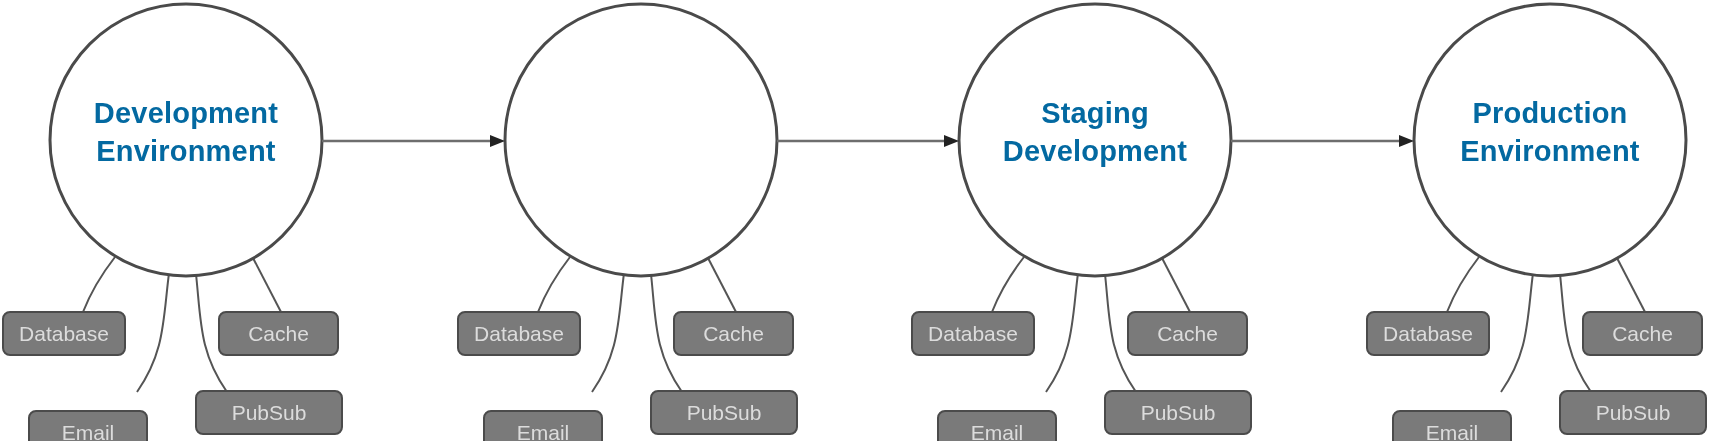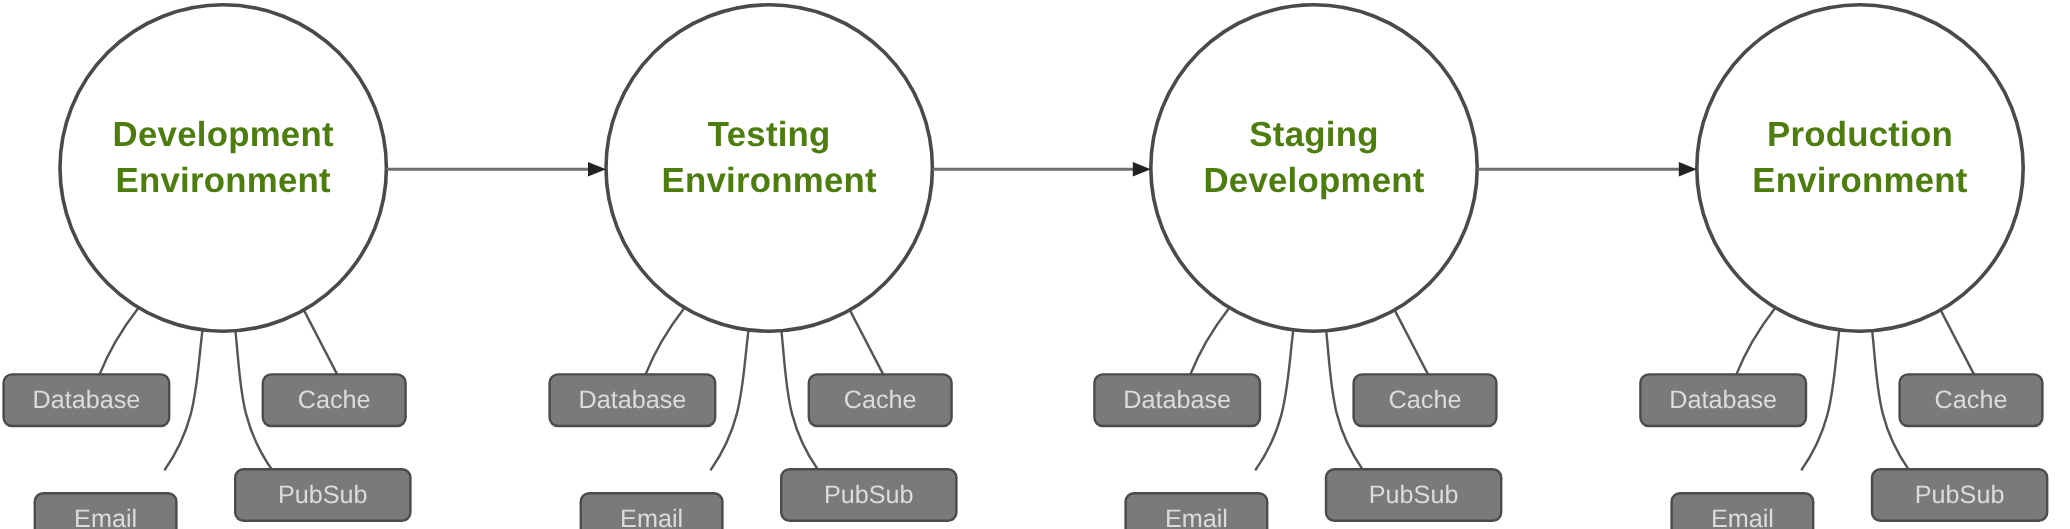--- a/index.html
+++ b/index.html
@@ -29,38 +29,38 @@
   .env-title {
     position: absolute;
     left: 75px;
     top: 94px;
     width: 240px;
     height: 80px;
     text-align: center;
     font-size: 29px;
     line-height: 38px;
     font-weight: 700;
-    color: #4d7c0f;
+    color: #0369a1;
     letter-spacing: 0.2px;
   }
   .svc {
     position: absolute;
     height: 45px;
     box-sizing: border-box;
     background: #7a7a7a;
     border: 2.5px solid #4b4b4b;
     border-radius: 8px;
     color: #dcdcdc;
     font-size: 21px;
     display: flex;
     align-items: center;
     justify-content: center;
     white-space: nowrap;
   }
-  .svc-db     { left: 11px;  top: 311px; width: 140px; }
+  .svc-db     { left: 11px;  top: 311px; width: 124px; }
   .svc-cache  { left: 227px; top: 311px; width: 121px; }
   .svc-email  { left: 37px;  top: 410px; width: 120px; }
   .svc-pubsub { left: 204px; top: 390px; width: 148px; }
   .flow-arrow {
     position: absolute;
     top: 131px;
     height: 20px;
   }
   .arrow-1 { left: 322px;  width: 183px; }
   .arrow-2 { left: 777px;  width: 182px; }
@@ -95,21 +95,20 @@
   </div>
 
   <div class="env" style="left:446px">
     <svg class="wires" width="390" height="441" viewBox="0 0 390 441">
       <path d="M 124 257 Q 103 284 92 312" fill="none" stroke-width="2" stroke="#555555"></path>
       <path d="M 262 258 Q 276 285 290 312" fill="none" stroke-width="2" stroke="#555555"></path>
       <path d="M 178 273 C 172 320 174 352 146 392" fill="none" stroke-width="2" stroke="#555555"></path>
       <path d="M 205 274 C 210 320 208 352 236 392" fill="none" stroke-width="2" stroke="#555555"></path>
       <circle cx="195" cy="140" r="136" stroke-width="3" stroke="#4a4a4a" fill="#ffffff"></circle>
     </svg>
-    <div class="env-title">Testing Environment</div>
     <div class="svc svc-db">
         <span>Database</span>
       </div>
     <div class="svc svc-cache">
         <span>Cache</span>
       </div>
     <div class="svc svc-email">
         <span>Email</span>
       </div>
     <div class="svc svc-pubsub">

